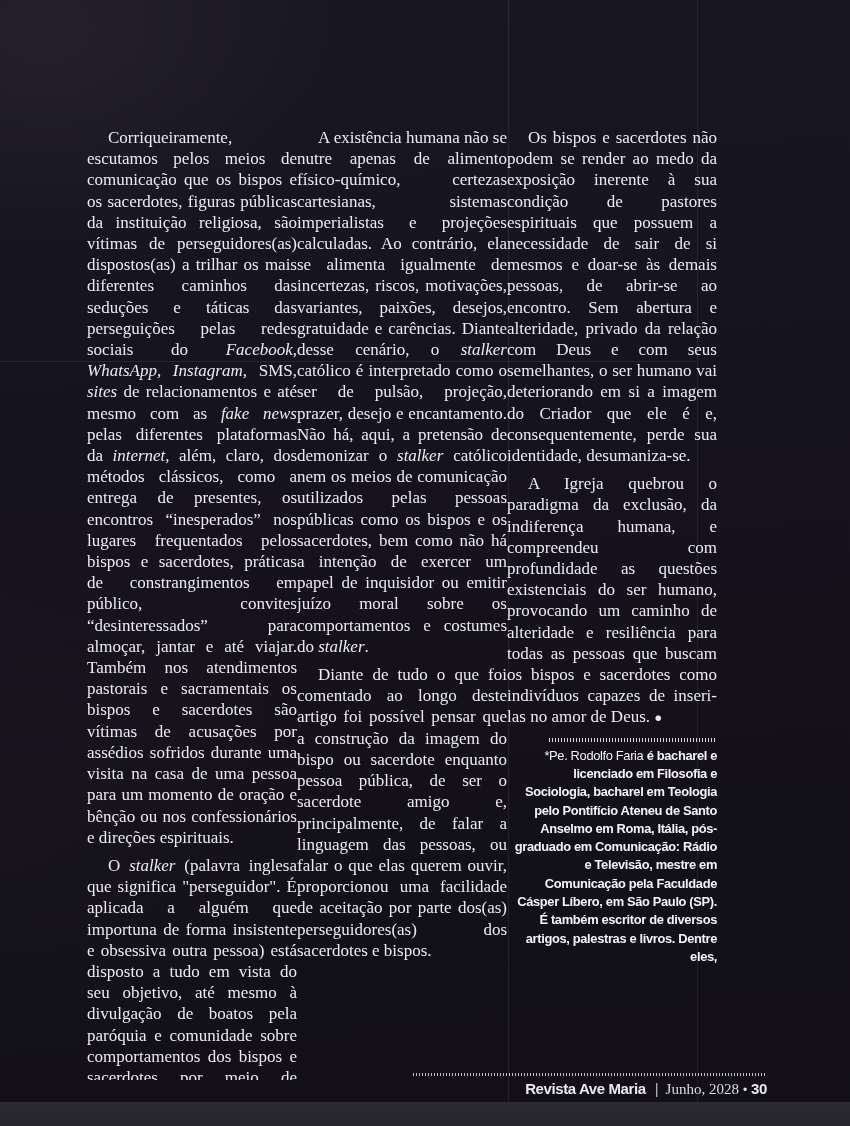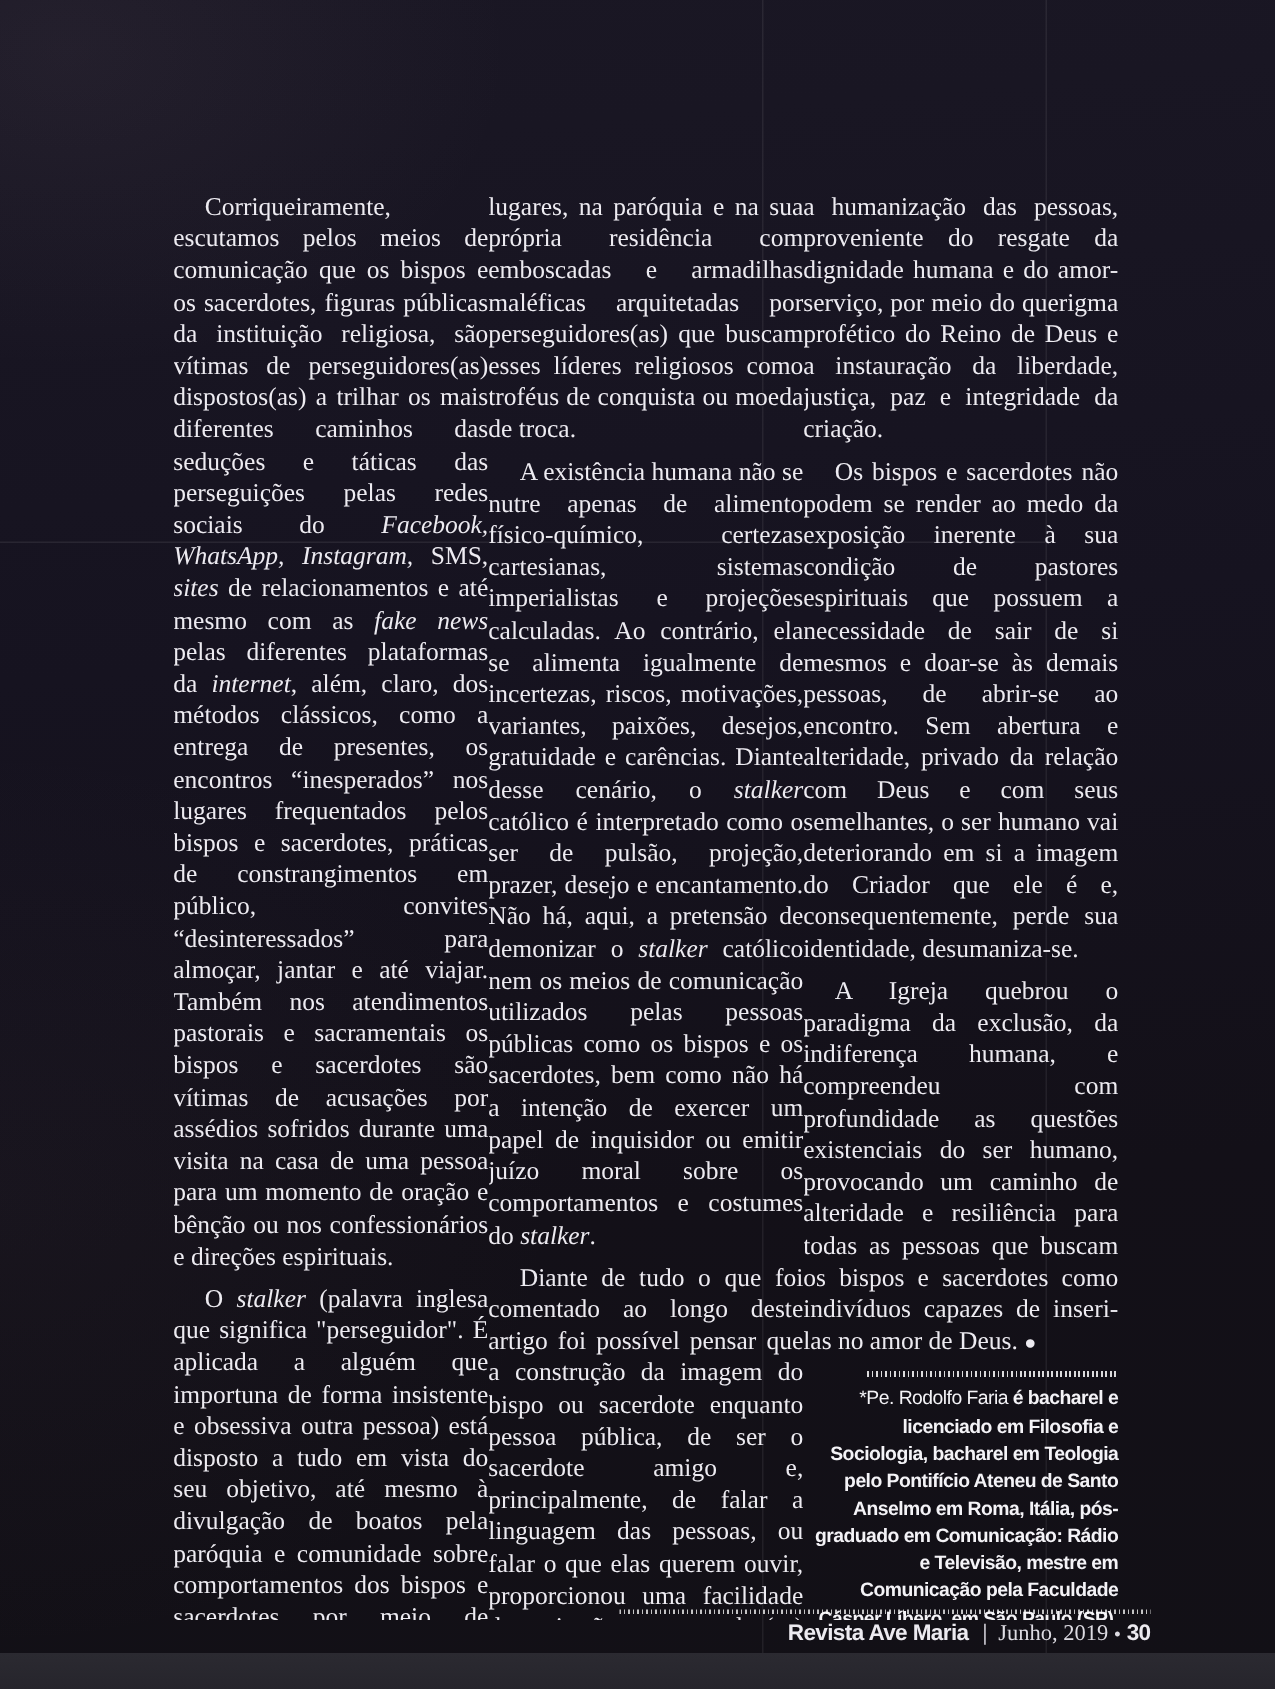--- a/index.html
+++ b/index.html
@@ -11,22 +11,22 @@
       linear-gradient(175deg,#1a1724 0%, #161320 38%, #131018 70%, #121016 100%);
     font-family:"Liberation Serif", serif;
   }
   
   .vline{position:absolute;top:0;bottom:0;width:1px;background:rgba(255,255,255,0.07);}
   .hline{position:absolute;height:1px;background:rgba(255,255,255,0.08);}
   
   .bottom-band{position:absolute;left:0;right:0;bottom:0;height:24px;
     background:linear-gradient(#2b2a31,#26252c);}
   
-  .article{position:absolute;left:99px;top:127px;width:663px;height:953px;
-    display:flex;justify-content:center;}
+  .article{position:absolute;left:87px;top:127px;width:663px;height:953px;
+    display:flex;justify-content:flex-start;}
   .col{width:210px;height:953px;overflow:hidden;color:#edebf1;
     font-size:17px;line-height:21.2px;text-align:justify;}
   .para{margin:0 0 7px 0;}
   .para.indent{text-indent:21px;}
   .it{font-style:italic;}
   .bd{font-weight:normal;}
   .endmark{font-size:0.78em;letter-spacing:1px;}
   
   .bio-block{margin-top:9px;}
   .bio-rule{height:4px;width:168px;margin-left:42px;
@@ -52,33 +52,31 @@
 <div class="vline" style="left:508px"></div>
 <div class="vline" style="left:697px"></div>
 <div class="hline" style="left:0;top:361px;width:697px"></div>
 
 <div class="article">
   <div class="col">
       <p class="para indent"><span>Corriqueiramente, escutamos pelos meios de comunicação que os bispos e os sacerdotes, figuras públicas da instituição religiosa, são vítimas de perseguidores(as) dispostos(as) a trilhar os mais diferentes caminhos das seduções e táticas das perseguições pelas redes sociais do </span><span class="it">Facebook, WhatsApp, Instagram,</span><span> SMS, </span><span class="it">sites</span><span> de relacionamentos e até mesmo com as </span><span class="it">fake news</span><span> pelas diferentes plataformas da </span><span class="it">internet</span><span>, além, claro, dos métodos clássicos, como a entrega de presentes, os encontros “inesperados” nos lugares frequentados pelos bispos e sacerdotes, práticas de constrangimentos em público, convites “desinteressados” para almoçar, jantar e até viajar. Também nos atendimentos pastorais e sacramentais os bispos e sacerdotes são vítimas de acusações por assédios sofridos durante uma visita na casa de uma pessoa para um momento de oração e bênção ou nos confessionários e direções espirituais.</span></p>
       <p class="para indent"><span>O </span><span class="it">stalker</span><span> (palavra inglesa que significa "perseguidor". É aplicada a alguém que importuna de forma insistente e obsessiva outra pessoa) está disposto a tudo em vista do seu objetivo, até mesmo à divulgação de boatos pela paróquia e comunidade sobre comportamentos dos bispos e sacerdotes por meio de fotografias e filmagens encomendadas e até contratadas por meio de um detetive ou </span></p>
     </div>
   <div class="col">
-      <p class="para"><span>lugares, na paróquia e na sua própria residência com emboscadas e armadilhas maléficas arquitetadas por perseguidores(as) que buscam esses líderes religiosos como troféus de conquista ou moeda de troca.</span></p>
       <p class="para indent"><span>A existência humana não se nutre apenas de alimento físico-químico, certezas cartesianas, sistemas imperialistas e projeções calculadas. Ao contrário, ela se alimenta igualmente de incertezas, riscos, motivações, variantes, paixões, desejos, gratuidade e carências. Diante desse cenário, o </span><span class="it">stalker</span><span> católico é interpretado como o ser de pulsão, projeção, prazer, desejo e encantamento. Não há, aqui, a pretensão de demonizar o </span><span class="it">stalker</span><span> católico nem os meios de comunicação utilizados pelas pessoas públicas como os bispos e os sacerdotes, bem como não há a intenção de exercer um papel de inquisidor ou emitir juízo moral sobre os comportamentos e costumes do </span><span class="it">stalker</span><span>.</span></p>
       <p class="para indent"><span>Diante de tudo o que foi comentado ao longo deste artigo foi possível pensar que a construção da imagem do bispo ou sacerdote enquanto pessoa pública, de ser o sacerdote amigo e, principalmente, de falar a linguagem das pessoas, ou falar o que elas querem ouvir, proporcionou uma facilidade de aceitação por parte dos(as) perseguidores(as) dos sacerdotes e bispos.</span></p>
     </div>
   <div class="col">
 
-  <p class="para"><span>a humanização das pessoas, proveniente do resgate da dignidade humana e do amor-serviço, por meio do querigma profético do Reino de Deus e a instauração da liberdade, justiça, paz e integridade da criação.</span></p>
       <p class="para indent"><span>Os bispos e sacerdotes não podem se render ao medo da exposição inerente à sua condição de pastores espirituais que possuem a necessidade de sair de si mesmos e doar-se às demais pessoas, de abrir-se ao encontro. Sem abertura e alteridade, privado da relação com Deus e com seus semelhantes, o ser humano vai deteriorando em si a imagem do Criador que ele é e, consequentemente, perde sua identidade, desumaniza-se.</span></p>
       <p class="para indent"><span>A Igreja quebrou o paradigma da exclusão, da indiferença humana, e compreendeu com profundidade as questões existenciais do ser humano, provocando um caminho de alteridade e resiliência para todas as pessoas que buscam os bispos e sacerdotes como indivíduos capazes de inseri-las no amor de Deus. </span><span class="endmark">●</span></p>
       <div class="bio-block">
         <div class="bio-rule"></div>
         <p class="para bio-text"><span class="bd">*Pe. Rodolfo Faria</span><span> é bacharel e licenciado em Filosofia e Sociologia, bacharel em Teologia pelo Pontifício Ateneu de Santo Anselmo em Roma, Itália, pós-graduado em Comunicação: Rádio e Televisão, mestre em Comunicação pela Faculdade Cásper Líbero, em São Paulo (SP). É também escritor de diversos artigos, palestras e livros. Dentre eles, </span></p>
       </div>
     </div>
 </div>
 
 <div class="footer-rule"></div>
 <div class="footer-line">
-  <span class="footer-mag">Revista Ave Maria</span><span class="footer-sep">|</span><span class="footer-issue">Junho, 2019</span><span class="footer-dot">•</span><span class="footer-page">30</span>
+  <span class="footer-mag">Revista Ave Maria</span><span class="footer-sep">|</span><span class="footer-issue">Junho, 2028</span><span class="footer-dot">•</span><span class="footer-page">30</span>
 </div>
 <div class="bottom-band"></div>
 
 </body></html>

